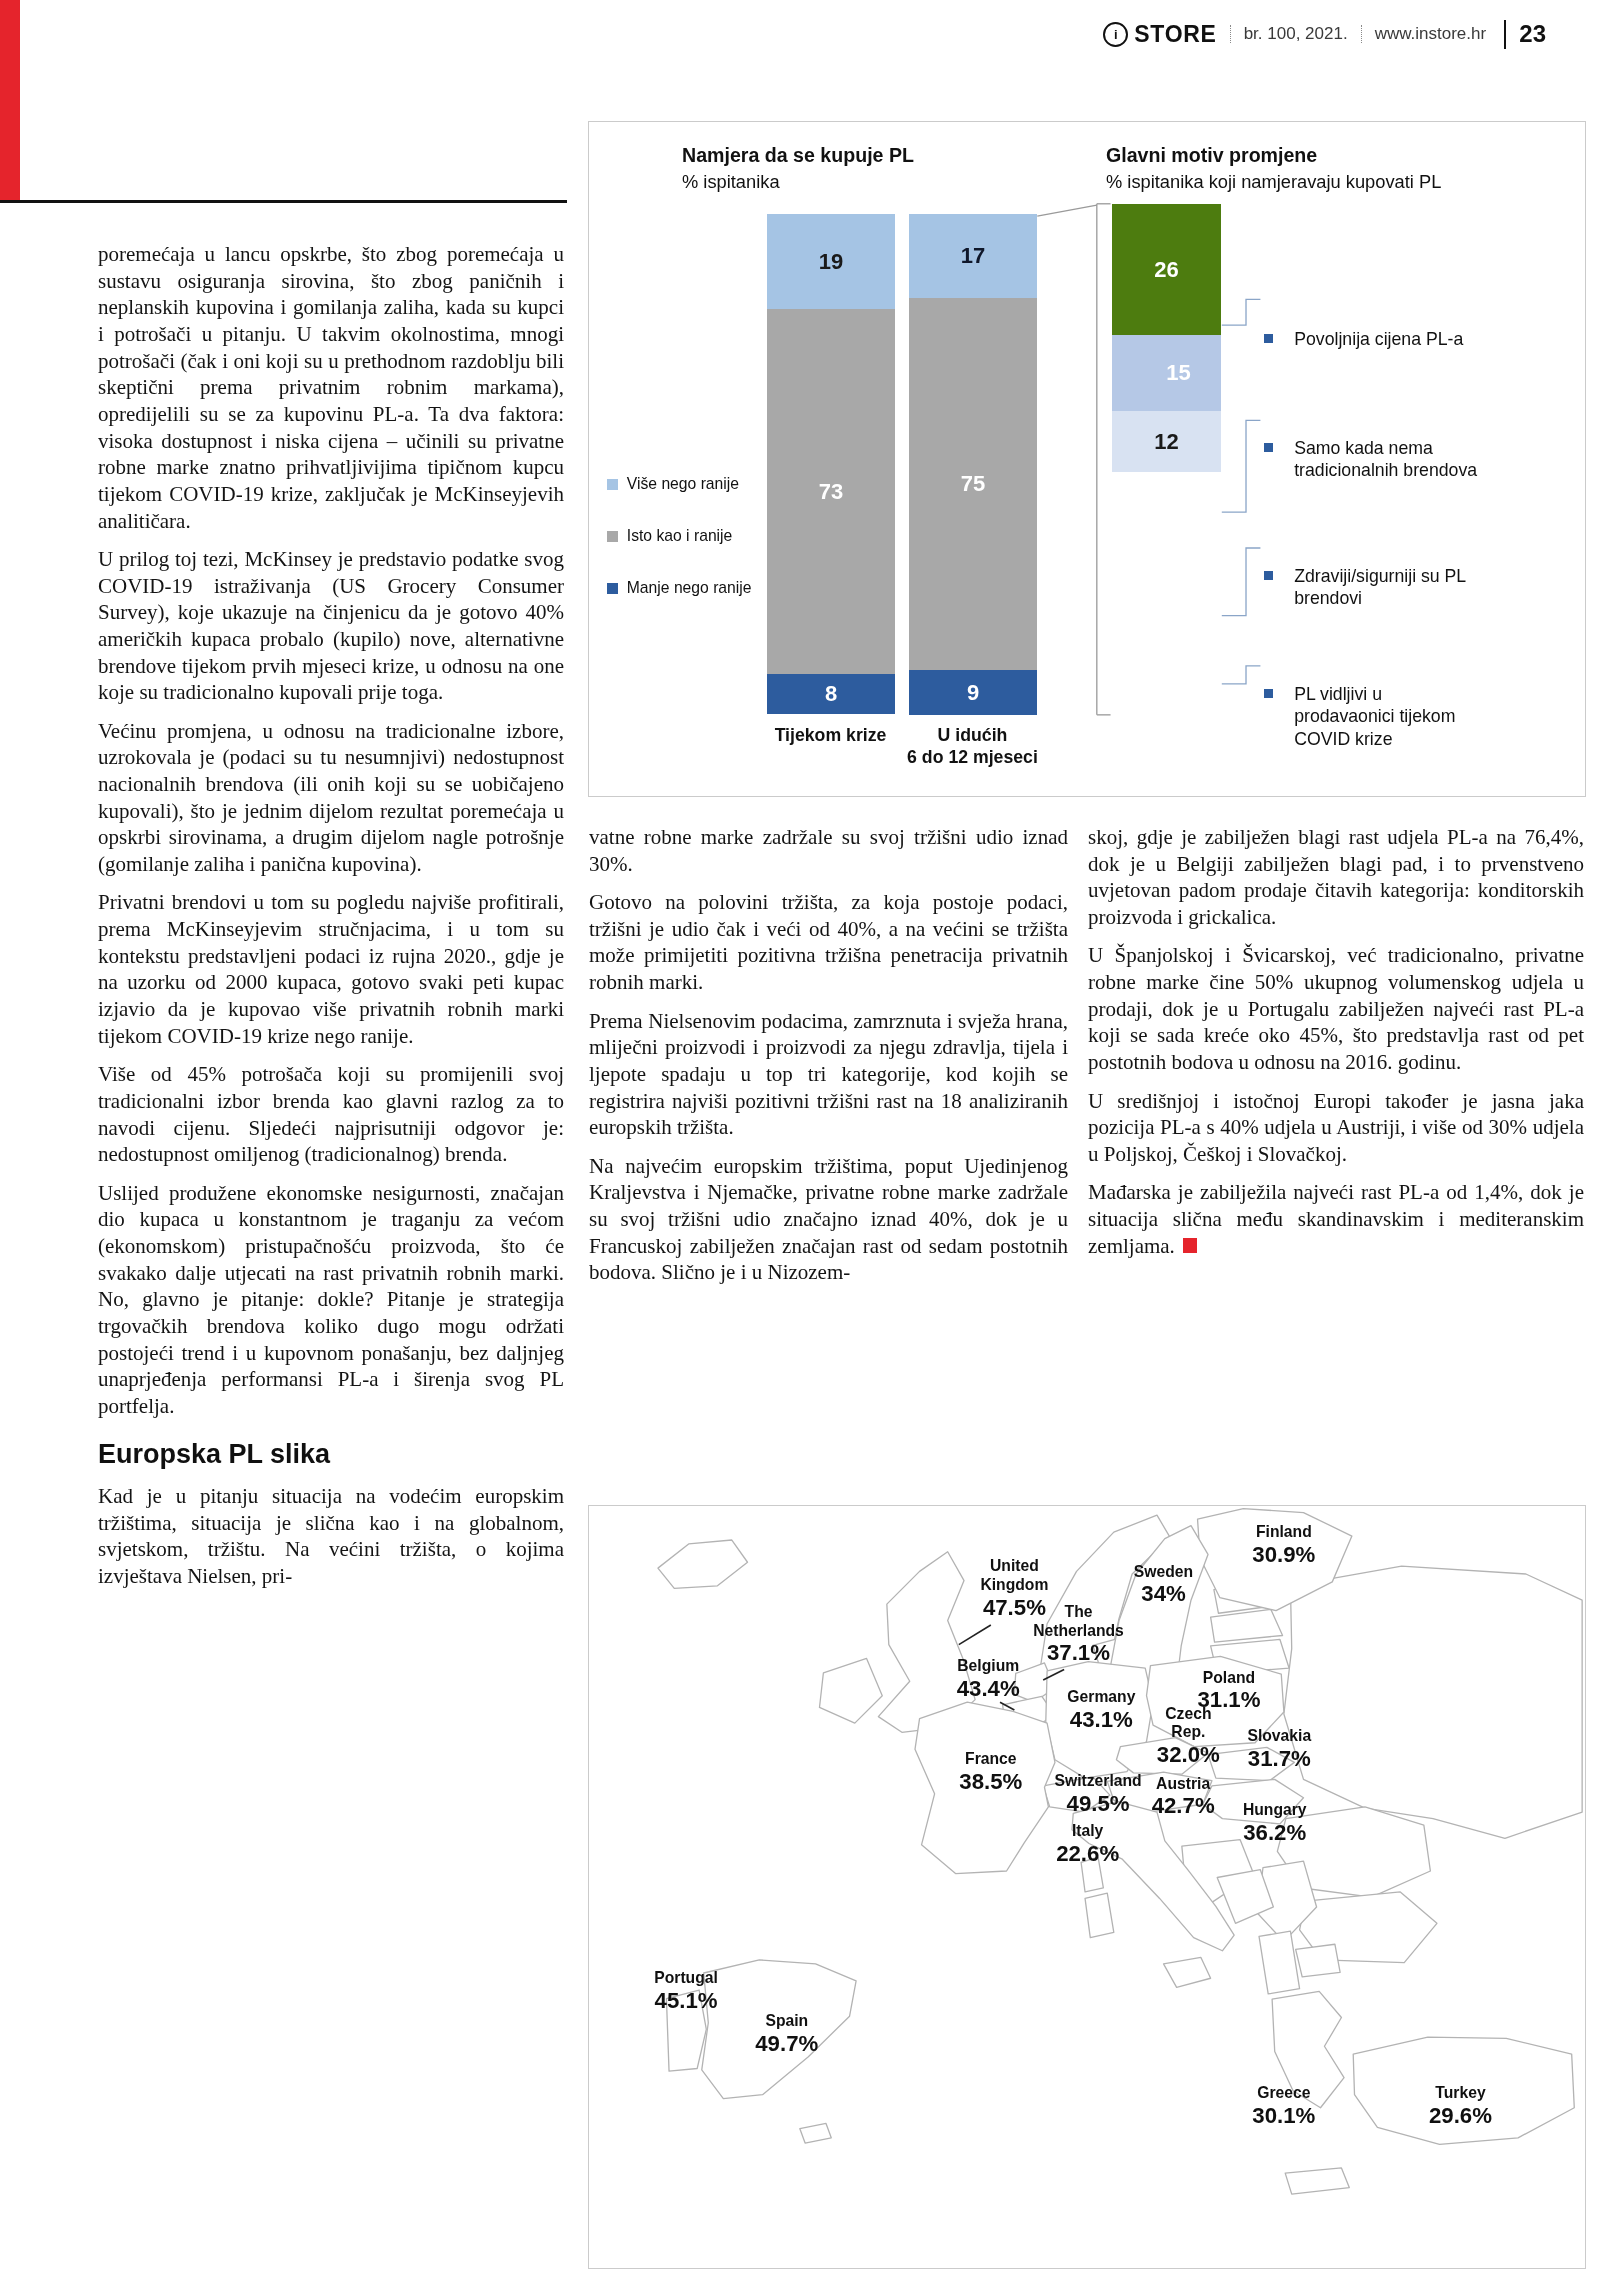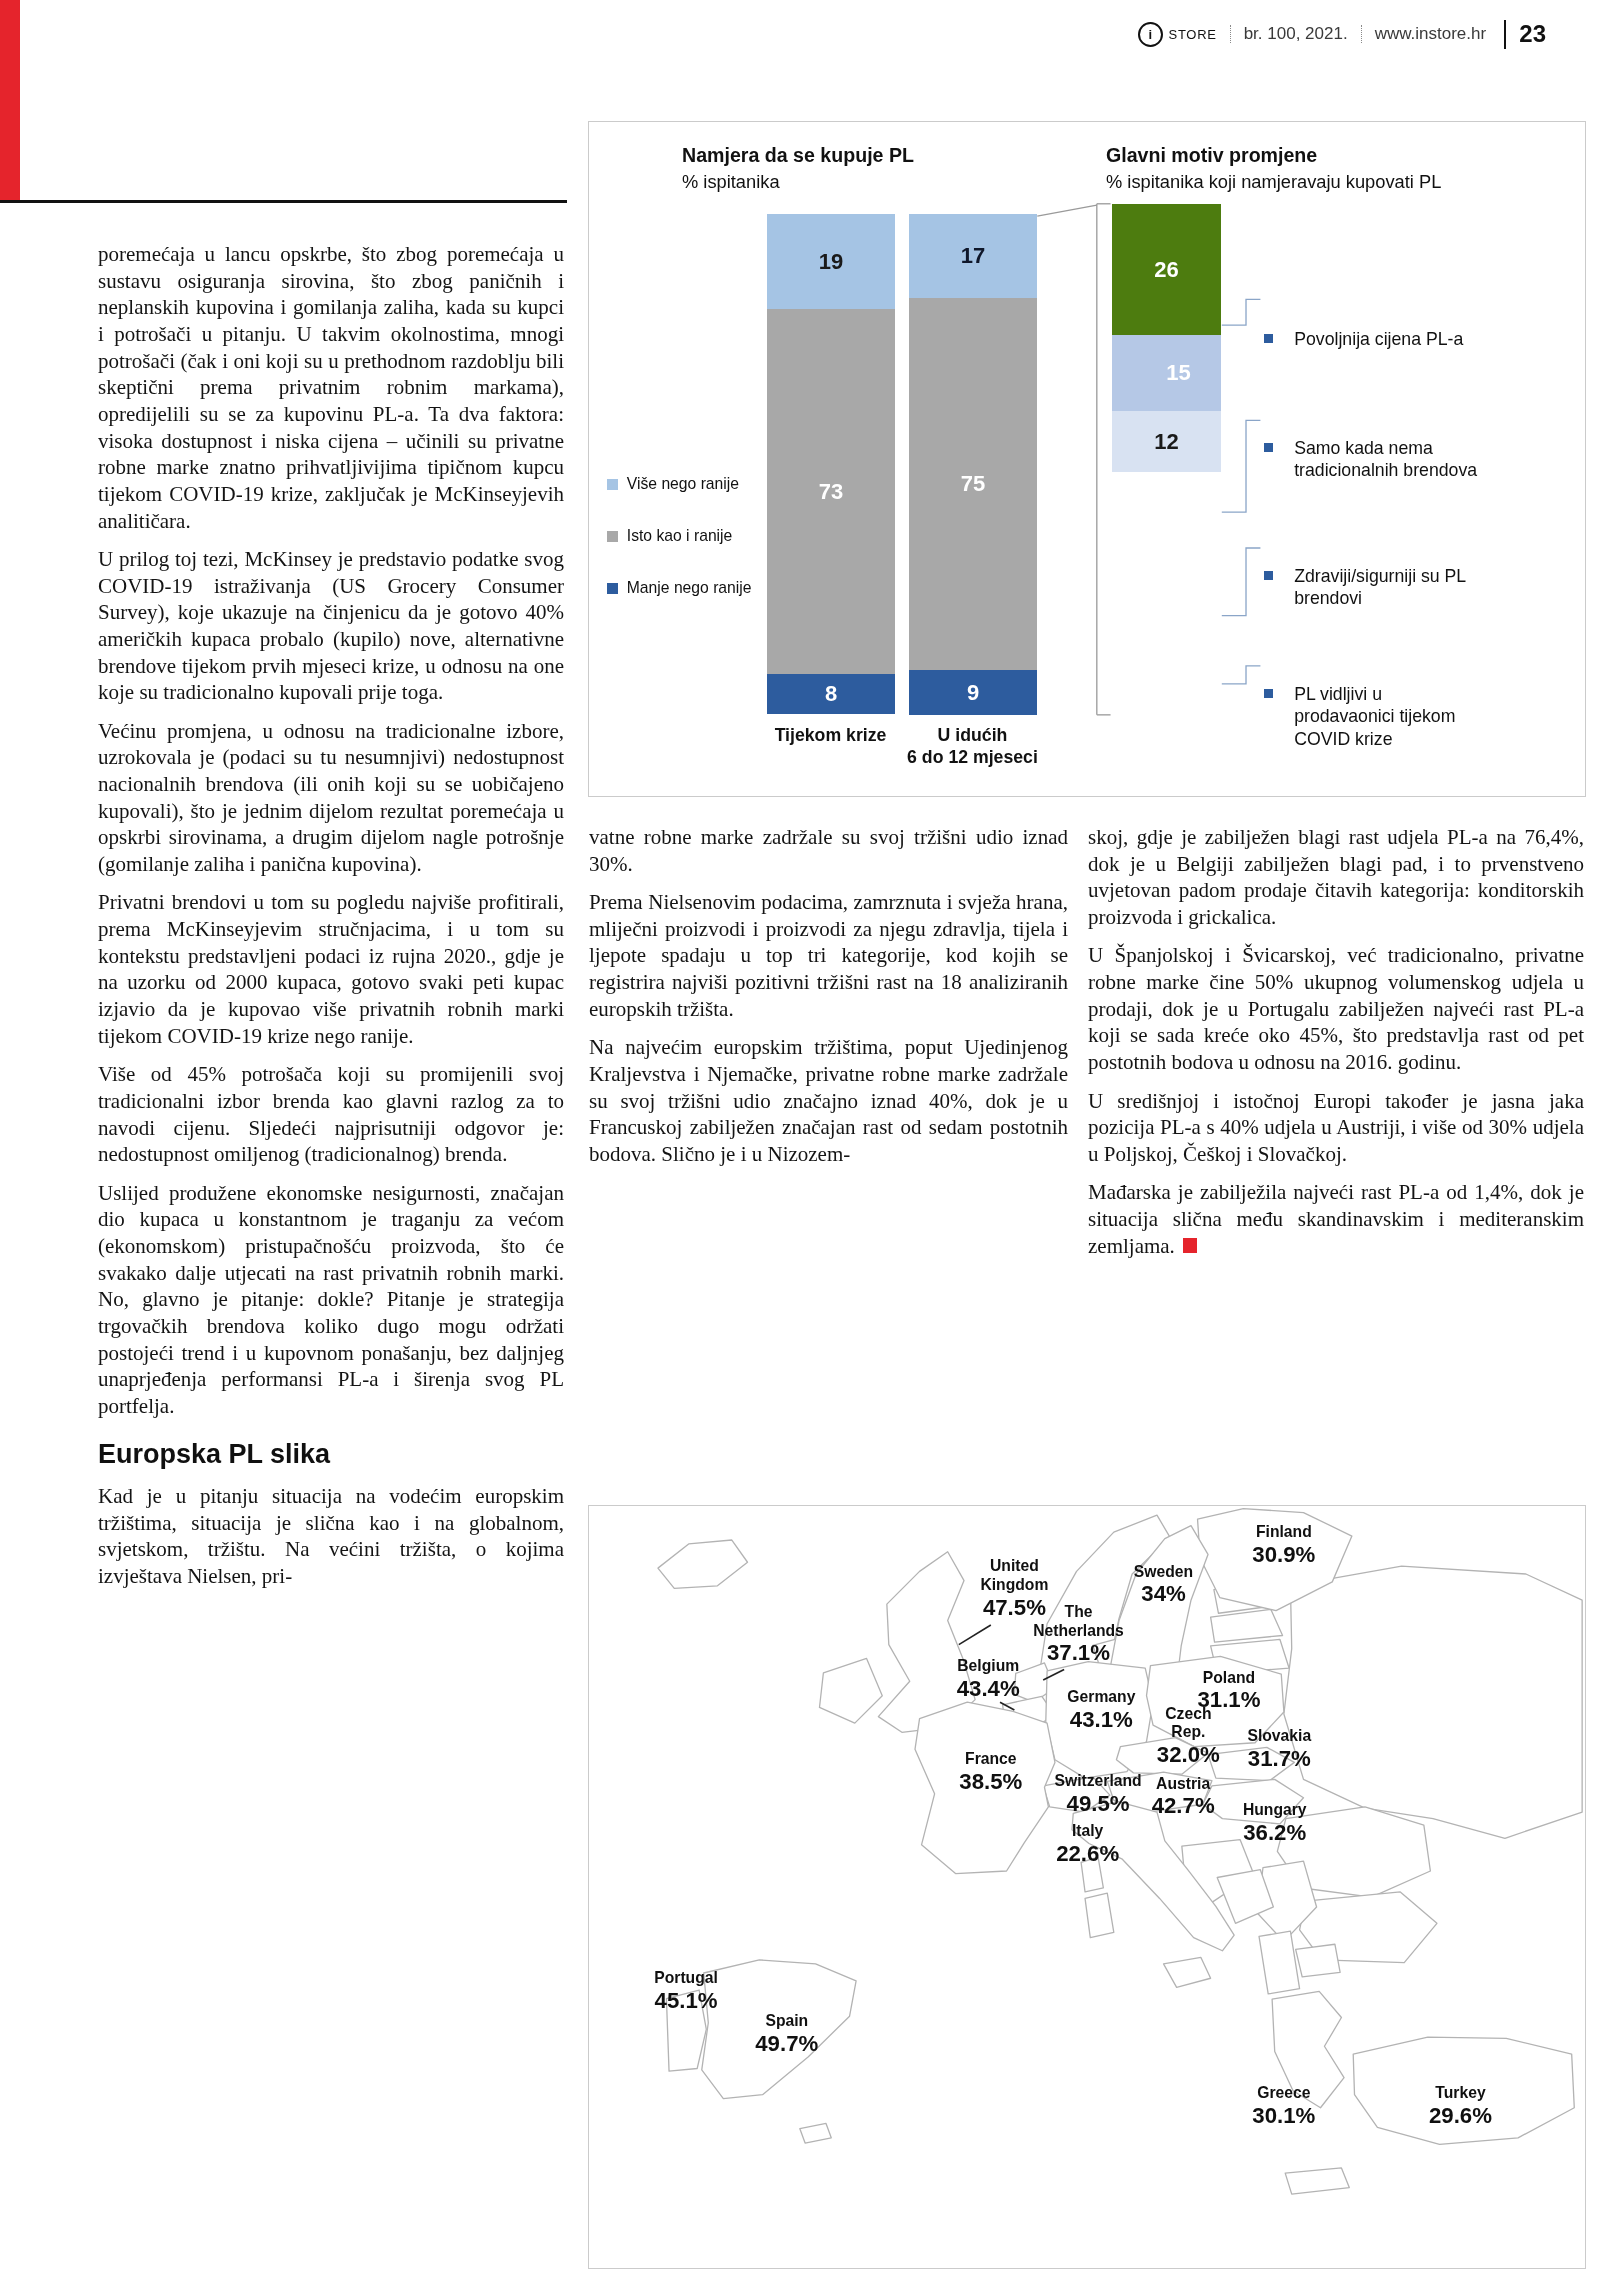--- a/index.html
+++ b/index.html
@@ -5,21 +5,21 @@
   html,body { margin:0; padding:0; background:#ffffff; }
   .page { position:relative; width:1623px; height:2295px; background:#ffffff;
           font-family:"Liberation Serif", serif; color:#141414; overflow:hidden; }
 
   
   .header { position:absolute; top:19.6px; right:77px; display:flex; align-items:center;
             gap:13px; font-family:"Liberation Sans", sans-serif; font-size:17px; color:#3a3a3a; }
   .logo { display:flex; align-items:center; gap:5.9px; color:#111; }
   .logo-circle { width:21px; height:21px; border:2px solid #111; border-radius:50%;
                  display:flex; align-items:center; justify-content:center; font-weight:bold; font-size:13px; }
-  .logo-text { font-weight:normal; letter-spacing:0.7px; font-size:13px; }
+  .logo-text { font-weight:bold; letter-spacing:0.7px; font-size:23px; }
   .hsep { height:18.3px; border-left:1.3px dotted #8a8a8a; }
   .vbar { height:29px; border-left:2px solid #111; margin-left:5.2px; }
   .pageno { font-weight:bold; font-size:24px; color:#111; }
 
   .red-bar { position:absolute; left:0; top:0; width:19.6px; height:202px; background:#e5242c; }
   .top-rule { position:absolute; left:0; top:200px; width:567px; height:2.6px; background:#111; }
 
   
   .col { position:absolute; }
   .col1 { left:98px; top:241px; width:466px; }
@@ -168,20 +168,21 @@
     <p>Većinu promjena, u odnosu na tradicionalne izbore, uzrokovala je (podaci su tu nesumnjivi) nedostupnost nacionalnih brendova (ili onih koji su se uobičajeno kupovali), što je jednim dijelom rezultat poremećaja u opskrbi sirovinama, a drugim dijelom nagle potrošnje (gomilanje zaliha i panična kupovina).</p>
     <p>Privatni brendovi u tom su pogledu najviše profitirali, prema McKinseyjevim stručnjacima, i u tom su kontekstu predstavljeni podaci iz rujna 2020., gdje je na uzorku od 2000 kupaca, gotovo svaki peti kupac izjavio da je kupovao više privatnih robnih marki tijekom COVID-19 krize nego ranije.</p>
     <p>Više od 45% potrošača koji su promijenili svoj tradicionalni izbor brenda kao glavni razlog za to navodi cijenu. Sljedeći najprisutniji odgovor je: nedostupnost omiljenog (tradicionalnog) brenda.</p>
     <p>Uslijed produžene ekonomske nesigurnosti, značajan dio kupaca u konstantnom je traganju za većom (ekonomskom) pristupačnošću proizvoda, što će svakako dalje utjecati na rast privatnih robnih marki. No, glavno je pitanje: dokle? Pitanje je strategija trgovačkih brendova koliko dugo mogu održati postojeći trend i u kupovnom ponašanju, bez daljnjeg unaprjeđenja performansi PL-a i širenja svog PL portfelja.</p>
     <h2 class="section">Europska PL slika</h2>
     <p>Kad je u pitanju situacija na vodećim europskim tržištima, situacija je slična kao i na globalnom, svjetskom, tržištu. Na većini tržišta, o kojima izvještava Nielsen, pri-</p>
   </div>
 
   <div class="col col2">
     <p>vatne robne marke zadržale su svoj tržišni udio iznad 30%.</p>
+    <p>Gotovo na polovini tržišta, za koja postoje podaci, tržišni je udio čak i veći od 40%, a na većini se tržišta može primijetiti pozitivna tržišna penetracija privatnih robnih marki.</p>
     <p>Prema Nielsenovim podacima, zamrznuta i svježa hrana, mliječni proizvodi i proizvodi za njegu zdravlja, tijela i ljepote spadaju u top tri kategorije, kod kojih se registrira najviši pozitivni tržišni rast na 18 analiziranih europskih tržišta.</p>
     <p>Na najvećim europskim tržištima, poput Ujedinjenog Kraljevstva i Njemačke, privatne robne marke zadržale su svoj tržišni udio značajno iznad 40%, dok je u Francuskoj zabilježen značajan rast od sedam postotnih bodova. Slično je i u Nizozem-</p>
   </div>
 
   <div class="col col3">
     <p>skoj, gdje je zabilježen blagi rast udjela PL-a na 76,4%, dok je u Belgiji zabilježen blagi pad, i to prvenstveno uvjetovan padom prodaje čitavih kategorija: konditorskih proizvoda i grickalica.</p>
     <p>U Španjolskoj i Švicarskoj, već tradicionalno, privatne robne marke čine 50% ukupnog volumenskog udjela u prodaji, dok je u Portugalu zabilježen najveći rast PL-a koji se sada kreće oko 45%, što predstavlja rast od pet postotnih bodova u odnosu na 2016. godinu.</p>
     <p>U središnjoj i istočnoj Europi također je jasna jaka pozicija PL-a s 40% udjela u Austriji, i više od 30% udjela u Poljskoj, Češkoj i Slovačkoj.</p>
     <p><span>Mađarska je zabilježila najveći rast PL-a od 1,4%, dok je situacija slična među skandinavskim i mediteranskim zemljama.</span><span class="end-mark"></span></p>
   </div>

